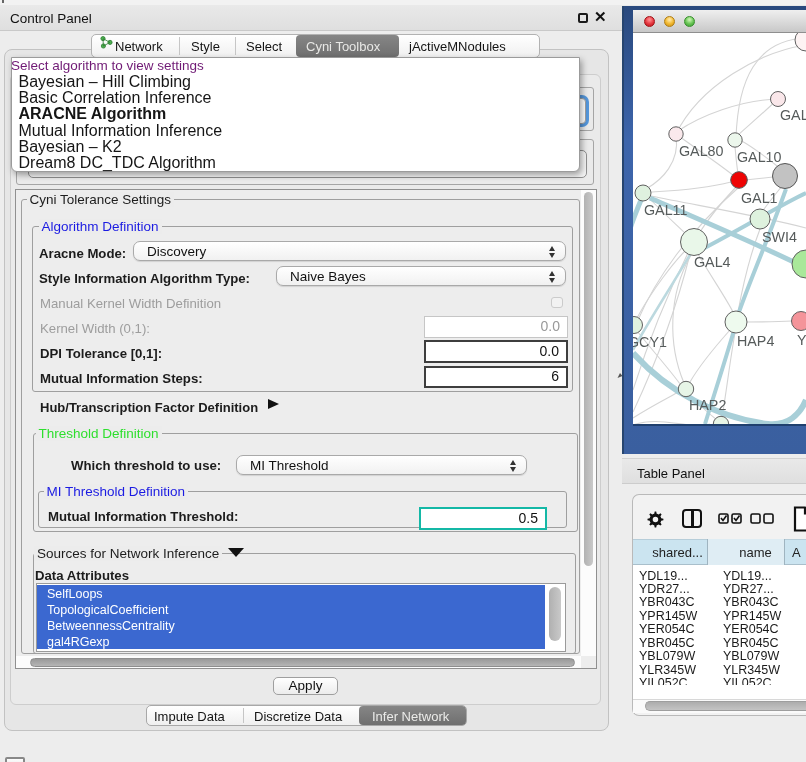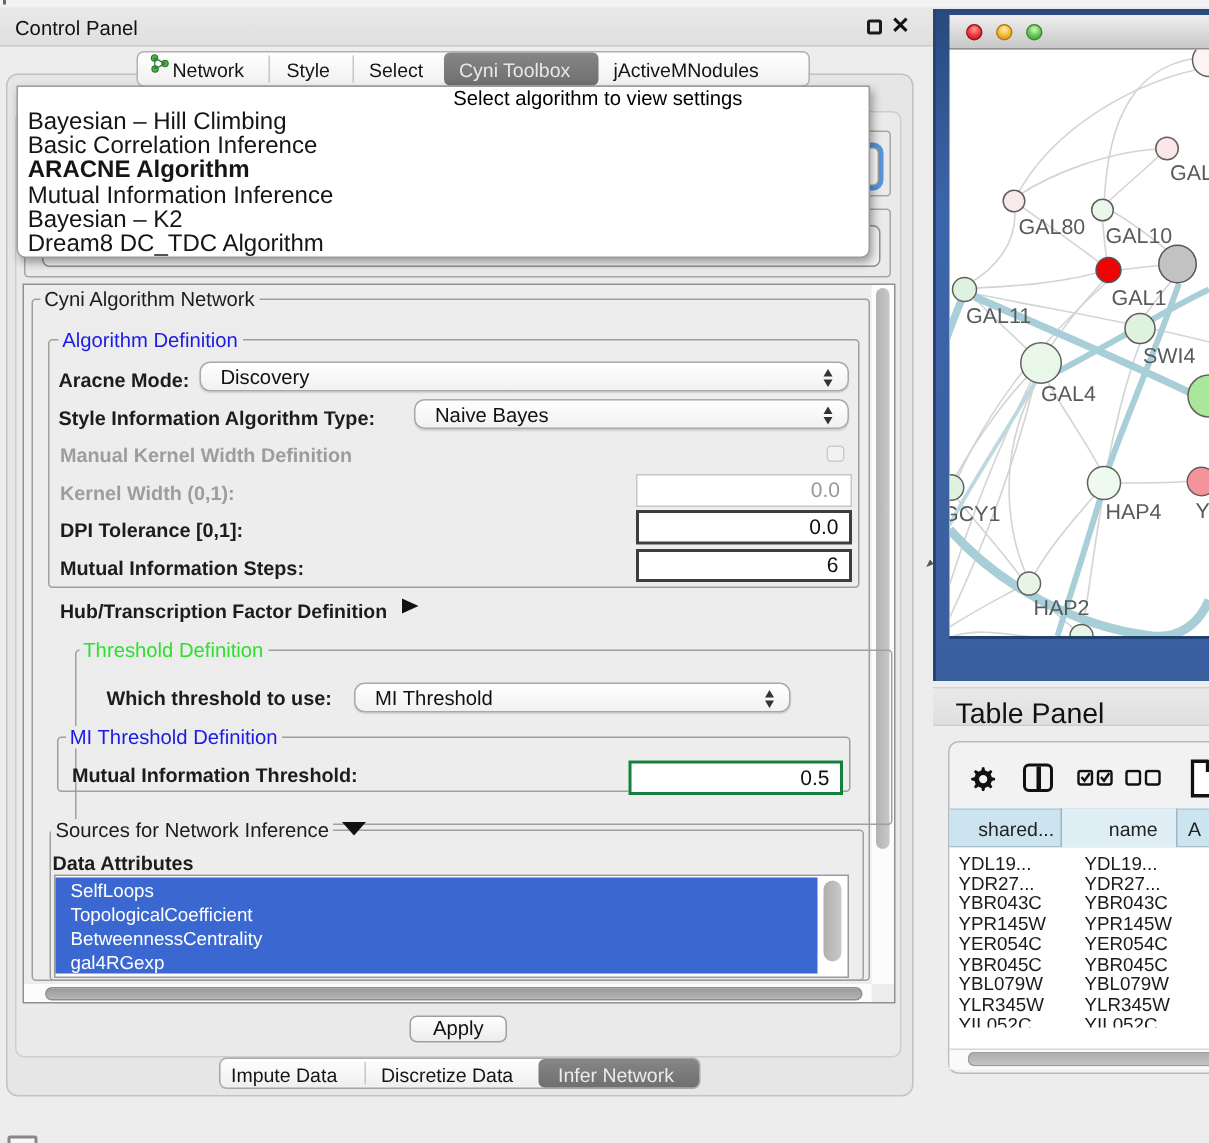--- a/index.html
+++ b/index.html
@@ -1,19 +1,19 @@
 <!DOCTYPE html>
 <html><head><meta charset="utf-8"><style>
 *{margin:0;padding:0;box-sizing:border-box}
 html,body{width:806px;height:762px;font-family:"Liberation Sans",sans-serif;background:#ededed;overflow:hidden}
 body{position:relative}
 .abs{position:absolute}
 .bold{font-weight:normal}
 .lbl{position:absolute;font-size:13.2px;font-weight:bold;color:#1c1c1c;white-space:nowrap}
-.glbl{position:absolute;font-size:13.2px;font-weight:bold;color:#9d9d9d;white-space:nowrap}
+.glbl{position:absolute;font-size:13.2px;font-weight:normal;color:#9d9d9d;white-space:nowrap}
 .combo{position:absolute;background:linear-gradient(#ffffff,#f1f1f1);border:1px solid #a9a9a9;border-radius:7px;font-size:13.5px;color:#111;line-height:19px;padding-left:13px;white-space:nowrap;box-shadow:0 1px 1px rgba(0,0,0,0.12)}
 .steps{position:absolute;right:8px;top:3px;width:8px;height:14px}
 .steps i{position:absolute;left:0;width:0;height:0;border-left:3.5px solid transparent;border-right:3.5px solid transparent}
 .steps i.up{top:1px;border-bottom:5px solid #333}
 .steps i.dn{bottom:1px;border-top:5px solid #333}
 .field{position:absolute;background:#fff;font-size:14px;color:#111;text-align:right;padding-right:7px;line-height:19px}
 .grp{position:absolute;border:1px solid #9f9f9f;border-radius:3px}
 .gtitle{position:absolute;top:-8px;font-size:13.5px;background:#ececec;padding:0 3px;white-space:nowrap;line-height:15px}
 </style></head>
 <body>
@@ -53,21 +53,21 @@
 
 <div class="abs" style="left:15px;top:189px;width:582px;height:480px;background:#ededed;border:1px solid #909090"></div>
 
 <div class="abs" style="left:581px;top:190px;width:15px;height:466px;background:#fcfcfc"></div>
 <div class="abs" style="left:584px;top:192px;width:9px;height:374px;background:linear-gradient(to right,#b2b2b2,#c9c9c9);border-radius:5px"></div>
 
 <div class="abs" style="left:16px;top:656px;width:565px;height:12px;background:#fcfcfc"></div>
 <div class="abs" style="left:30px;top:658px;width:545px;height:9px;background:linear-gradient(#9a9a9a,#b5b5b5);border-radius:5px;border:0.5px solid #8e8e8e"></div>
 
 <div class="grp" style="left:21px;top:199px;width:559px;height:455px;border-radius:3px">
-  <div class="gtitle" style="left:4.5px;color:#1d1d1d">Cyni Algorithm Network</div>
+  <div class="gtitle" style="left:4.5px;color:#1d1d1d">Cyni Tolerance Settings</div>
 </div>
 
 <div class="grp" style="left:32px;top:226px;width:541px;height:166px">
   <div class="gtitle" style="left:5.5px;color:#1b1be2">Algorithm Definition</div>
 </div>
 <div class="lbl" style="left:39px;top:246px">Aracne Mode:</div>
 <div class="combo" style="left:133px;top:241px;width:433px;height:20px">Discovery<span class="steps">
       <i class="up"></i>
       <i class="dn"></i>
     </span></div>
@@ -81,34 +81,34 @@
 <div class="glbl" style="left:40px;top:321px">Kernel Width (0,1):</div>
 <div class="field" style="left:424px;top:316px;width:144px;height:22px;border:1px solid #c6c6c6;color:#999999">0.0</div>
 <div class="lbl" style="left:40px;top:346px">DPI Tolerance [0,1]:</div>
 <div class="field" style="left:424px;top:340px;width:144px;height:23px;border:2px solid #3e3e3e;line-height:18px">0.0</div>
 <div class="lbl" style="left:40px;top:371px">Mutual Information Steps:</div>
 <div class="field" style="left:424px;top:366px;width:144px;height:22px;border:2px solid #3e3e3e;line-height:17px">6</div>
 
 <div class="lbl" style="left:40px;top:400px;font-size:13px">Hub/Transcription Factor Definition</div>
 <div class="abs" style="left:268px;top:399px;width:0;height:0;border-top:5.5px solid transparent;border-bottom:5.5px solid transparent;border-left:11px solid #111"></div>
 
-<div class="grp" style="left:50px;top:433px;width:545px;height:117px">
+<div class="grp" style="left:33px;top:433px;width:545px;height:99px">
   <div class="gtitle" style="left:1.5px;color:#2edf2e">Threshold Definition</div>
 </div>
 <div class="lbl" style="left:71px;top:458px">Which threshold to use:</div>
 <div class="combo" style="left:236px;top:455px;width:291px;height:20px">MI Threshold<span class="steps">
       <i class="up"></i>
       <i class="dn"></i>
     </span></div>
 
 <div class="grp" style="left:38px;top:491px;width:529px;height:37px">
   <div class="gtitle" style="left:4.5px;color:#1b1be2">MI Threshold Definition</div>
 </div>
 <div class="lbl" style="left:48px;top:509px">Mutual Information Threshold:</div>
-<div class="field" style="left:419px;top:507px;width:143px;height:23px;border:2px solid #15803d;line-height:18px">0.5</div>
+<div class="field" style="left:419px;top:507px;width:128px;height:23px;border:2px solid #14b8a6;line-height:18px">0.5</div>
 
 <div class="grp" style="left:33px;top:553px;width:543px;height:101px;border-bottom:1px solid #9f9f9f">
   <div class="gtitle" style="left:0px;color:#1d1d1d">Sources for Network Inference</div>
 </div>
 <div class="abs" style="left:228px;top:548px;width:0;height:0;border-left:8px solid transparent;border-right:8px solid transparent;border-top:9px solid #111"></div>
 <div class="lbl" style="left:35px;top:568px">Data Attributes</div>
 
 <div class="abs" style="left:36px;top:583px;width:530px;height:69px;background:#fff;border:1px solid #9a9a9a"></div>
 <div class="abs" style="left:37px;top:585px;width:508px;height:64px;background:#3b68d0"></div>
 <div class="abs" style="left:47px;top:586px;font-size:12.5px;color:#fff;line-height:16px">SelfLoops<br>TopologicalCoefficient<br>BetweennessCentrality<br>gal4RGexp</div>
@@ -123,21 +123,21 @@
 <div class="abs bold" style="left:254px;top:709px;font-size:13px;color:#141414">Discretize Data</div>
 <div class="abs bold" style="left:372px;top:709px;font-size:13px;color:#ebebe9">Infer Network</div>
 
 <div class="abs" style="left:5px;top:757px;width:20px;height:10px;background:linear-gradient(#fdfdfd,#ececec);border:2px solid #888888;border-radius:2px"></div>
 
 <svg class="abs" style="left:617px;top:372px" width="6" height="8" viewBox="0 0 6 8">
     <path d="M0.5,6 L3,1 L5.5,4 Z" fill="#555"></path>
   </svg>
 
 <div class="abs" style="left:11px;top:57px;width:569px;height:115px;background:#fff;border:1px solid #9b9b9b;border-radius:0 0 6px 6px;box-shadow:2px 3px 6px rgba(0,0,0,0.35)"></div>
-<div class="abs" style="left:11px;top:58px;width:484px;height:16px;text-align:right;font-size:13.5px;color:#000000">Select algorithm to view settings</div>
+<div class="abs" style="left:11px;top:58px;width:484px;height:16px;text-align:left;font-size:13.5px;color:#701a75">Select algorithm to view settings</div>
 <div class="abs" style="left:18.5px;top:74px;font-size:16px;color:#151515;line-height:16.2px;white-space:nowrap">Bayesian – Hill Climbing<br>Basic Correlation Inference<br><b>ARACNE Algorithm</b><br>Mutual Information Inference<br>Bayesian – K2<br>Dream8 DC_TDC Algorithm</div>
 
 <div class="abs" style="left:622px;top:6px;width:184px;height:448px;background:linear-gradient(#29497e,#3d65ab 30%,#3a5f9f)"></div>
 <div class="abs" style="left:622px;top:6px;width:2px;height:448px;background:#27456f"></div>
 <div class="abs" style="left:633px;top:424px;width:173px;height:2px;background:#20406e"></div>
 <div class="abs" style="left:633px;top:10px;width:173px;height:23px;background:linear-gradient(#efefef,#c8c8c8);border-bottom:1px solid #8f8f8f"></div>
 <div class="abs" style="left:644px;top:16px;width:11px;height:11px;border-radius:50%;background:radial-gradient(circle at 50% 30%,#ff8488 10%,#e33840 55%,#c01218);border:0.5px solid #a01015"></div>
 <div class="abs" style="left:664px;top:16px;width:11px;height:11px;border-radius:50%;background:radial-gradient(circle at 50% 30%,#ffe49a 10%,#f0b72f 55%,#cc8f14);border:0.5px solid #b07d12"></div>
 <div class="abs" style="left:684px;top:16px;width:11px;height:11px;border-radius:50%;background:radial-gradient(circle at 50% 30%,#c0f0a8 10%,#66c353 55%,#3d9e32);border:0.5px solid #378e2c"></div>
 <div class="abs" style="left:633px;top:33px;width:173px;height:391px;background:#fff;overflow:hidden">
@@ -208,21 +208,21 @@
 <text x="694" y="267">GAL4</text>
 <text x="628" y="347">GCY1</text>
 <text x="737" y="346">HAP4</text>
 <text x="797" y="345">YJ</text>
 <text x="689" y="410">HAP2</text>
 </g>
 </svg>
 </div>
 
 <div class="abs" style="left:622px;top:458px;width:184px;height:26px;background:linear-gradient(#e9e9e9,#dfdfdf);border-top:1px solid #d2d2d2;border-bottom:1px solid #cccccc"></div>
-<div class="abs" style="left:637px;top:466px;font-size:19px;color:#111">Table Panel</div>
+<div class="abs" style="left:637px;top:466px;font-size:13px;color:#111">Table Panel</div>
 <div class="abs" style="left:632px;top:494px;width:180px;height:222px;background:#f2f2f2;border:1px solid #b9b9b9;border-radius:7px 0 0 7px;border-right:none"></div>
 
 <svg class="abs" style="left:646px;top:510px" width="19" height="19" viewBox="0 0 19 19">
     <path fill="#111" d="M9.5,2 L11,2 L11.5,4.2 A5.4,5.4 0 0 1 13.4,5 L15.3,3.8 L16.4,4.9 L15.2,6.8 A5.4,5.4 0 0 1 16,8.7 L18.2,9.2 L18.2,10.7 L16,11.2 A5.4,5.4 0 0 1 15.2,13.1 L16.4,15 L15.3,16.1 L13.4,14.9 A5.4,5.4 0 0 1 11.5,15.7 L11,17.9 L9.5,17.9 L9,15.7 A5.4,5.4 0 0 1 7.1,14.9 L5.2,16.1 L4.1,15 L5.3,13.1 A5.4,5.4 0 0 1 4.5,11.2 L2.3,10.7 L2.3,9.2 L4.5,8.7 A5.4,5.4 0 0 1 5.3,6.8 L4.1,4.9 L5.2,3.8 L7.1,5 A5.4,5.4 0 0 1 9,4.2 Z M10.25,7.2 A2.75,2.75 0 1 0 10.25,12.7 A2.75,2.75 0 1 0 10.25,7.2 Z" transform="translate(-0.8,-0.5)"></path>
   </svg>
 <div class="abs" style="left:682px;top:509px;width:20px;height:19px;border:2.5px solid #111;border-radius:4px"></div>
 <div class="abs" style="left:691px;top:511px;width:2.5px;height:15px;background:#111"></div>
 <svg class="abs" style="left:718px;top:513px" width="24" height="11" viewBox="0 0 24 11">
     <rect x="1" y="1" width="9" height="9" rx="1.5" fill="none" stroke="#111" stroke-width="1.6"></rect>
     <rect x="14" y="1" width="9" height="9" rx="1.5" fill="none" stroke="#111" stroke-width="1.6"></rect>

